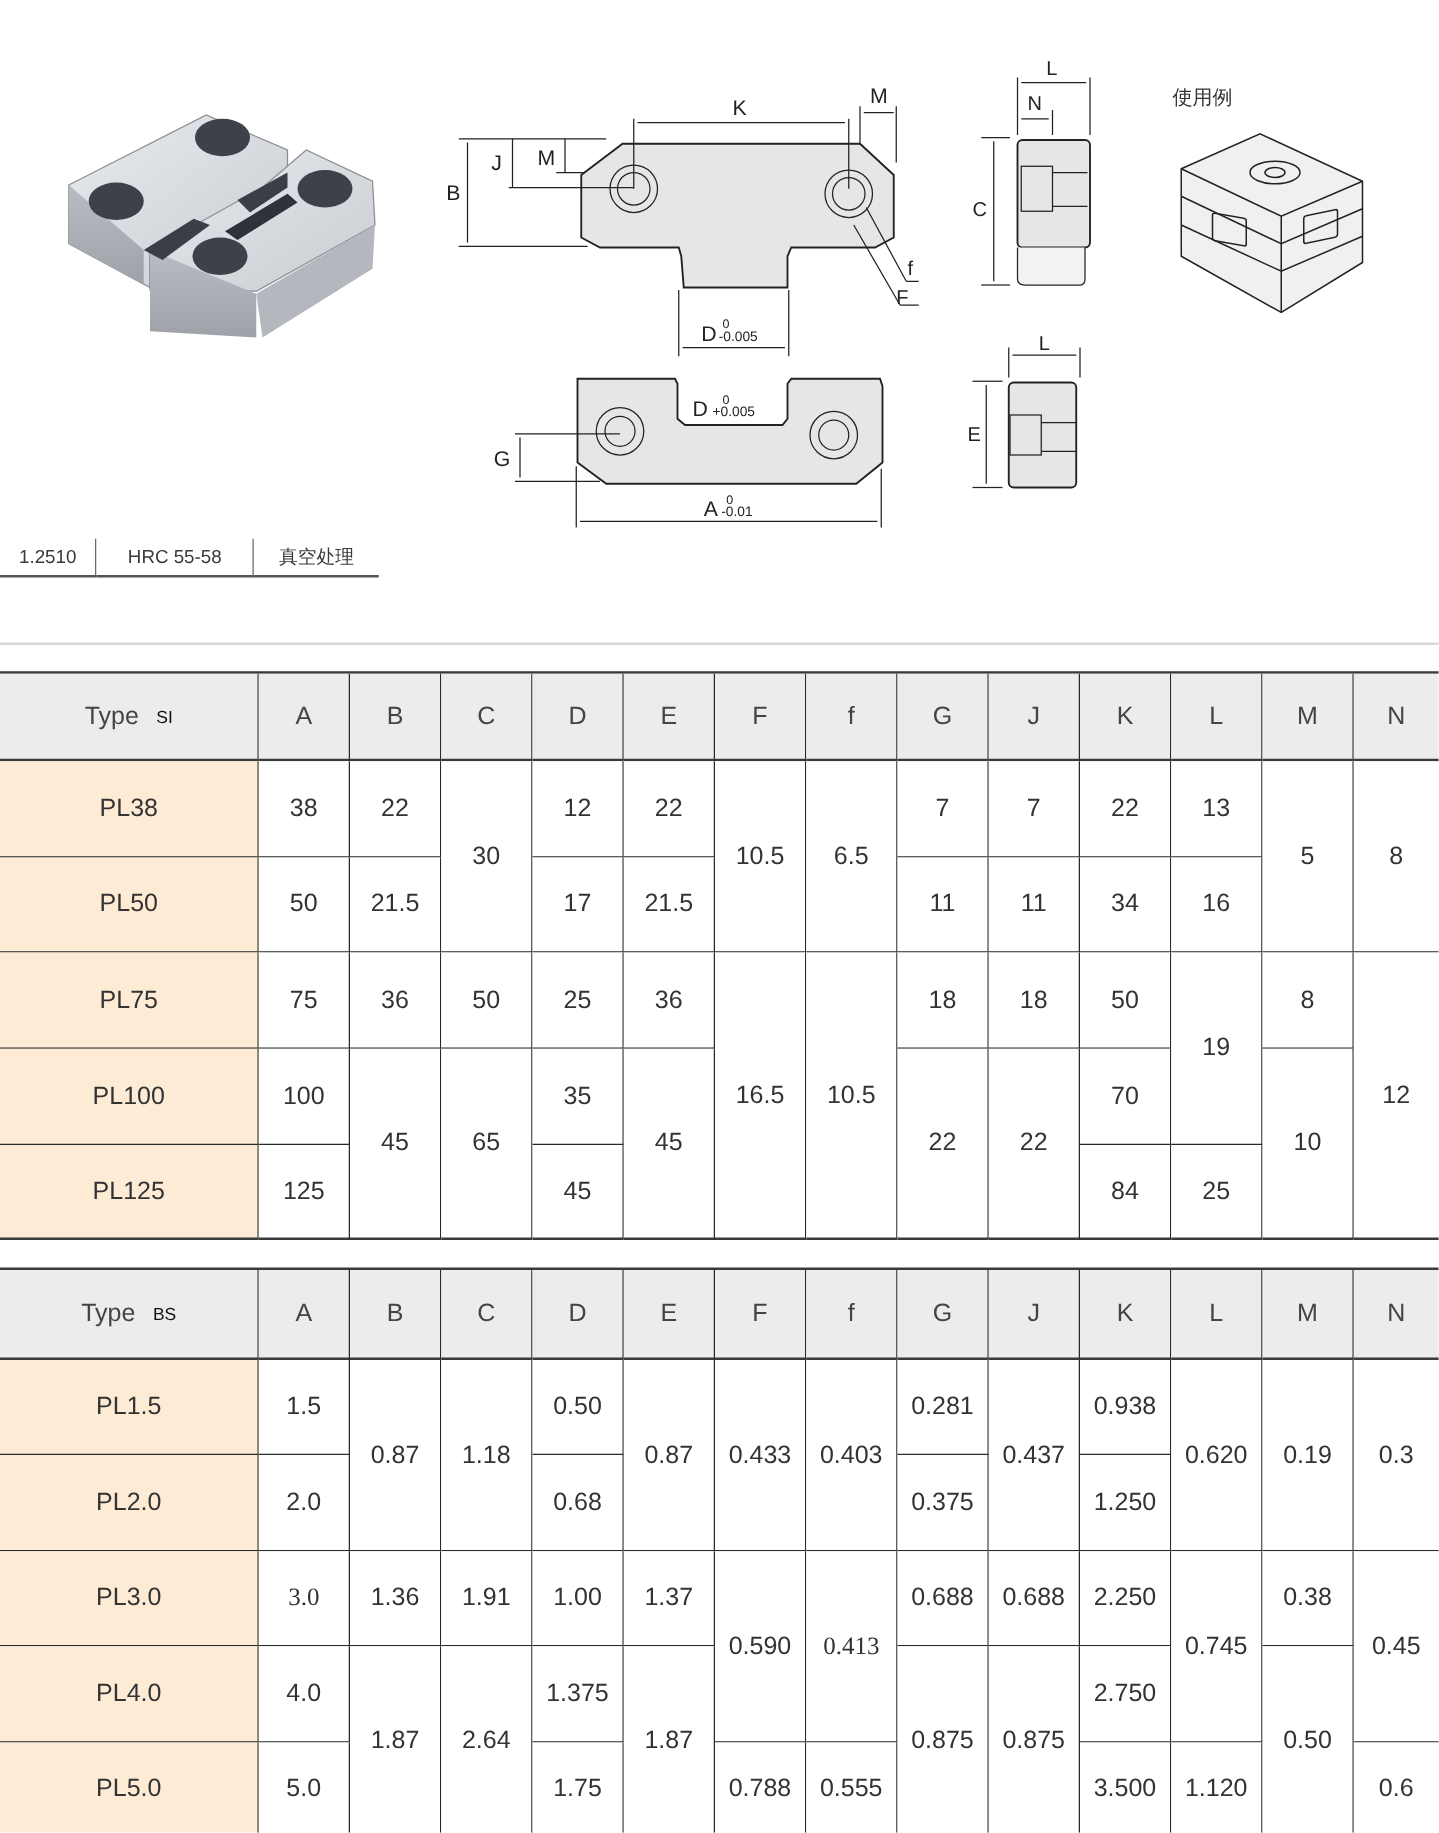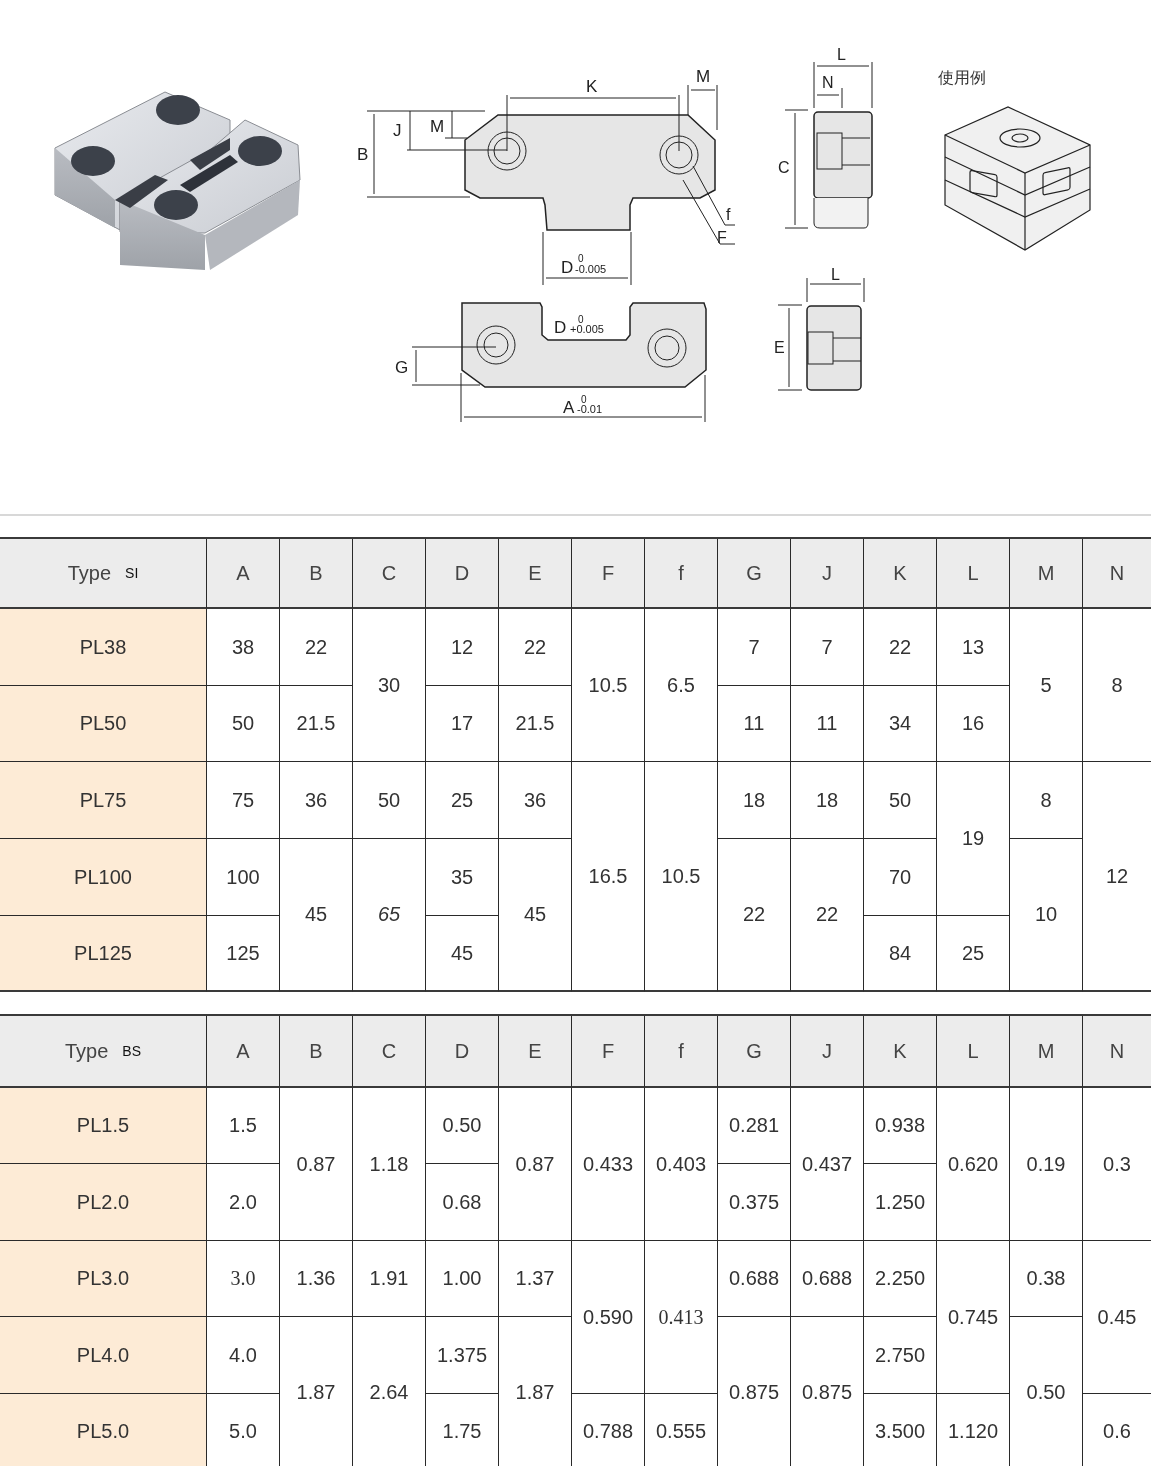--- a/index.html
+++ b/index.html
@@ -168,20 +168,25 @@
     <polyline points="5,75 85,112 150,84" fill="none"></polyline>
     <ellipse cx="80" cy="33" rx="20" ry="9" fill="none"></ellipse>
       <ellipse cx="80" cy="33" rx="8" ry="4" fill="none"></ellipse>
     <rect x="30" y="60" width="27" height="22" rx="2" fill="none" transform="skewY(10)"></rect>
     <rect x="103" y="62" width="27" height="22" rx="2" fill="none" transform="skewY(-12) translate(0,28)"></rect>
   </g>
 </svg>
 
 <table class="mat">
   <tbody>
+  <tr class="v">
+    <td>1.2510</td>
+    <td>HRC 55-58</td>
+    <td>真空处理</td>
+  </tr>
 </tbody>
   </table>
 
 <div class="sep"></div>
 
 <div class="grid-top" style="top:537px"></div>
 <div class="grid" id="si-grid">
     <div class="cell hdr thick" style="left: 0px; width: 207px; top: 539px; height: 70px;">
       <span class="type-label">Type</span>
       <span class="type-code">SI</span>
@@ -208,21 +213,21 @@
     <div class="cell " style="left: 207px; width: 73px; top: 686px; height: 76px;">50</div>
     <div class="cell " style="left: 207px; width: 73px; top: 762px; height: 77px;">75</div>
     <div class="cell " style="left: 207px; width: 73px; top: 839px; height: 77px;">100</div>
     <div class="cell thick" style="left: 207px; width: 73px; top: 916px; height: 76px;">125</div>
     <div class="cell " style="left: 280px; width: 73px; top: 609px; height: 77px;">22</div>
     <div class="cell " style="left: 280px; width: 73px; top: 686px; height: 76px;">21.5</div>
     <div class="cell " style="left: 280px; width: 73px; top: 762px; height: 77px;">36</div>
     <div class="cell thick" style="left: 280px; width: 73px; top: 839px; height: 153px;">45</div>
     <div class="cell " style="left: 353px; width: 73px; top: 609px; height: 153px;">30</div>
     <div class="cell " style="left: 353px; width: 73px; top: 762px; height: 77px;">50</div>
-    <div class="cell thick" style="left: 353px; width: 73px; top: 839px; height: 153px; font-style: italic;">65</div>
+    <div class="cell thick" style="left: 353px; width: 73px; top: 839px; height: 153px;">65</div>
     <div class="cell " style="left: 426px; width: 73px; top: 609px; height: 77px;">12</div>
     <div class="cell " style="left: 426px; width: 73px; top: 686px; height: 76px;">17</div>
     <div class="cell " style="left: 426px; width: 73px; top: 762px; height: 77px;">25</div>
     <div class="cell " style="left: 426px; width: 73px; top: 839px; height: 77px;">35</div>
     <div class="cell thick" style="left: 426px; width: 73px; top: 916px; height: 76px;">45</div>
     <div class="cell " style="left: 499px; width: 73px; top: 609px; height: 77px;">22</div>
     <div class="cell " style="left: 499px; width: 73px; top: 686px; height: 76px;">21.5</div>
     <div class="cell " style="left: 499px; width: 73px; top: 762px; height: 77px;">36</div>
     <div class="cell thick" style="left: 499px; width: 73px; top: 839px; height: 153px;">45</div>
     <div class="cell " style="left: 572px; width: 73px; top: 609px; height: 153px;">10.5</div>

